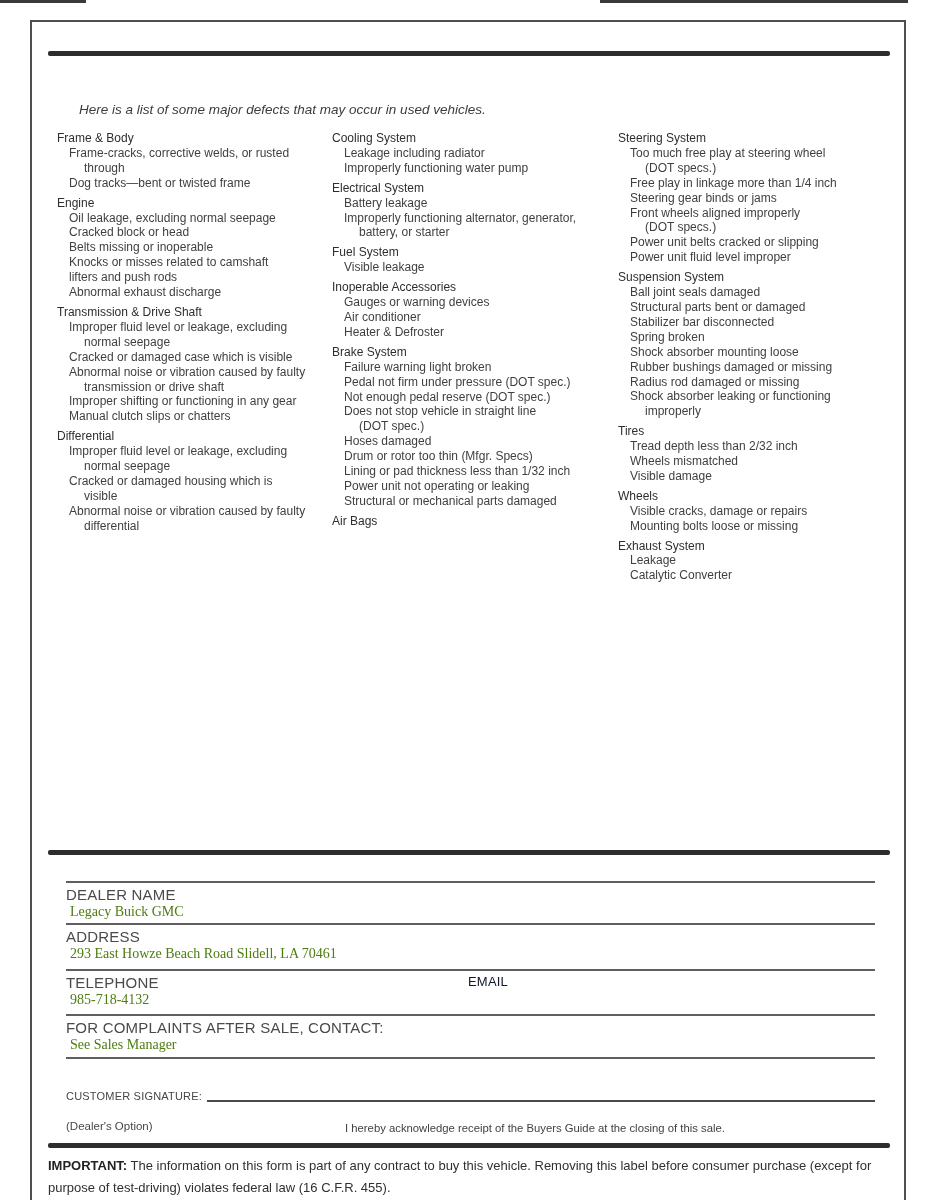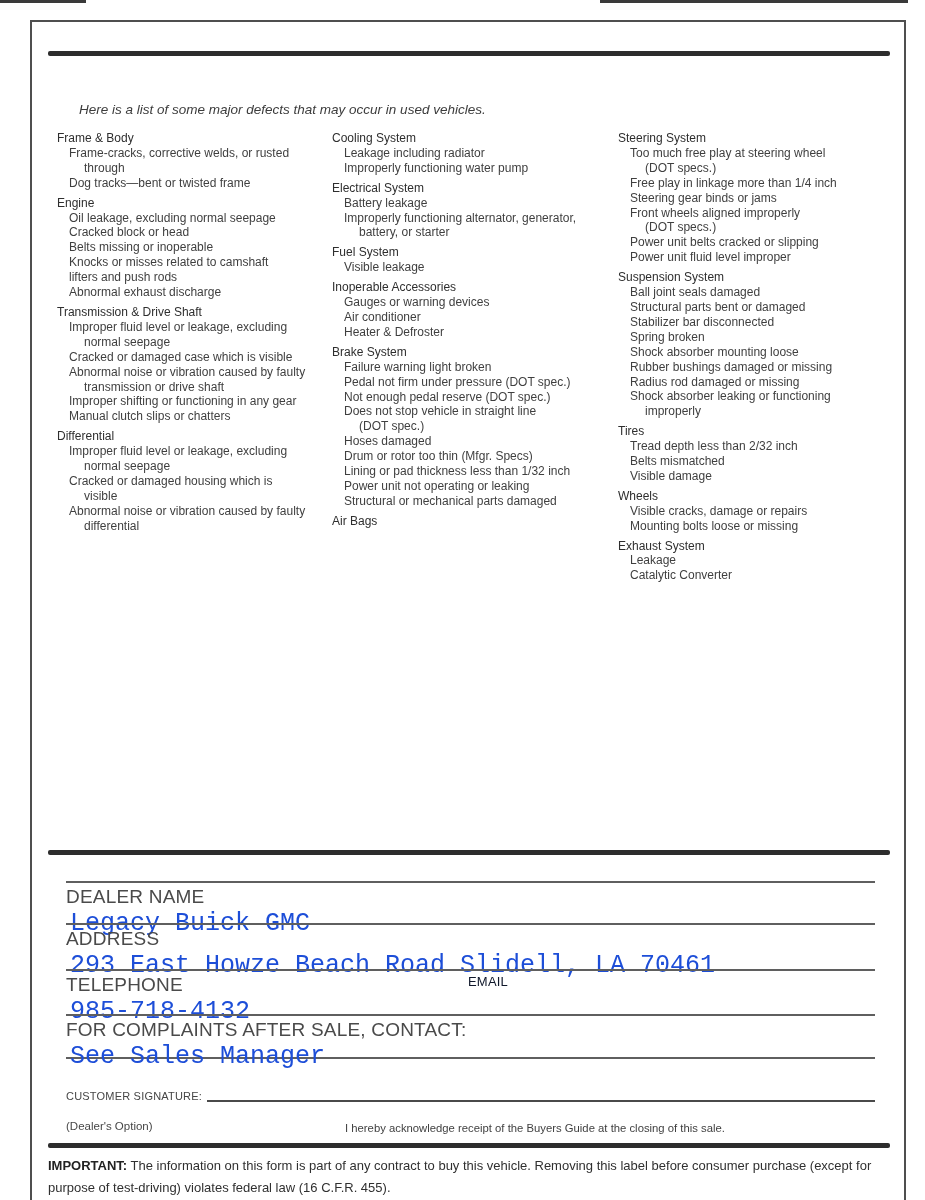--- a/index.html
+++ b/index.html
@@ -48,25 +48,25 @@
     white-space:pre-line;
   }
 
   
   .dealer-fields{position:absolute;left:66px;top:881px;width:809px;}
   .field{position:relative;box-sizing:border-box;border-top:2px solid #5f5f5f;padding-top:3px;}
   .field:nth-child(1){height:42px;}
   .field:nth-child(2){height:46px;}
   .field:nth-child(3){height:45px;}
   .field:nth-child(4){height:45px;border-bottom:2px solid #5f5f5f;}
-  .field-label{font-size:19px;color:#4a4a4a;letter-spacing:0.2px;}
+  .field-label{font-size:15px;color:#4a4a4a;letter-spacing:0.2px;}
   .field-label-2{position:absolute;left:402px;top:3px;font-size:13px;color:#0f172a;letter-spacing:0.2px;}
   .field-value{
-    font-family:Liberation Mono, monospace;
-    font-size:25px;color:#1d4ed8;
+    font-family:Liberation Serif, serif;
+    font-size:14px;color:#4d7c0f;
     padding-left:4px;margin-top:1px;white-space:nowrap;
   }
 
   
   .signature-row{
     position:absolute;left:66px;top:1086px;width:809px;
     display:flex;align-items:flex-end;
   }
   .sig-label{font-size:11px;color:#464646;letter-spacing:0.2px;white-space:nowrap;}
   .sig-line{flex:1;height:14px;border-bottom:2px solid #4a4a4a;margin-left:5px;}
@@ -165,21 +165,21 @@
         <div class="sec-item">Structural parts bent or damaged</div>
         <div class="sec-item">Stabilizer bar disconnected</div>
         <div class="sec-item">Spring broken</div>
         <div class="sec-item">Shock absorber mounting loose</div>
         <div class="sec-item">Rubber bushings damaged or missing</div>
         <div class="sec-item">Radius rod damaged or missing</div>
         <div class="sec-item">Shock absorber leaking or functioning
 improperly</div>
         <div class="sec-heading">Tires</div>
         <div class="sec-item">Tread depth less than 2/32 inch</div>
-        <div class="sec-item">Belts mismatched</div>
+        <div class="sec-item">Wheels mismatched</div>
         <div class="sec-item">Visible damage</div>
         <div class="sec-heading">Wheels</div>
         <div class="sec-item">Visible cracks, damage or repairs</div>
         <div class="sec-item">Mounting bolts loose or missing</div>
         <div class="sec-heading">Exhaust System</div>
         <div class="sec-item">Leakage</div>
         <div class="sec-item">Catalytic Converter</div>
       </div>
     </div>
 

